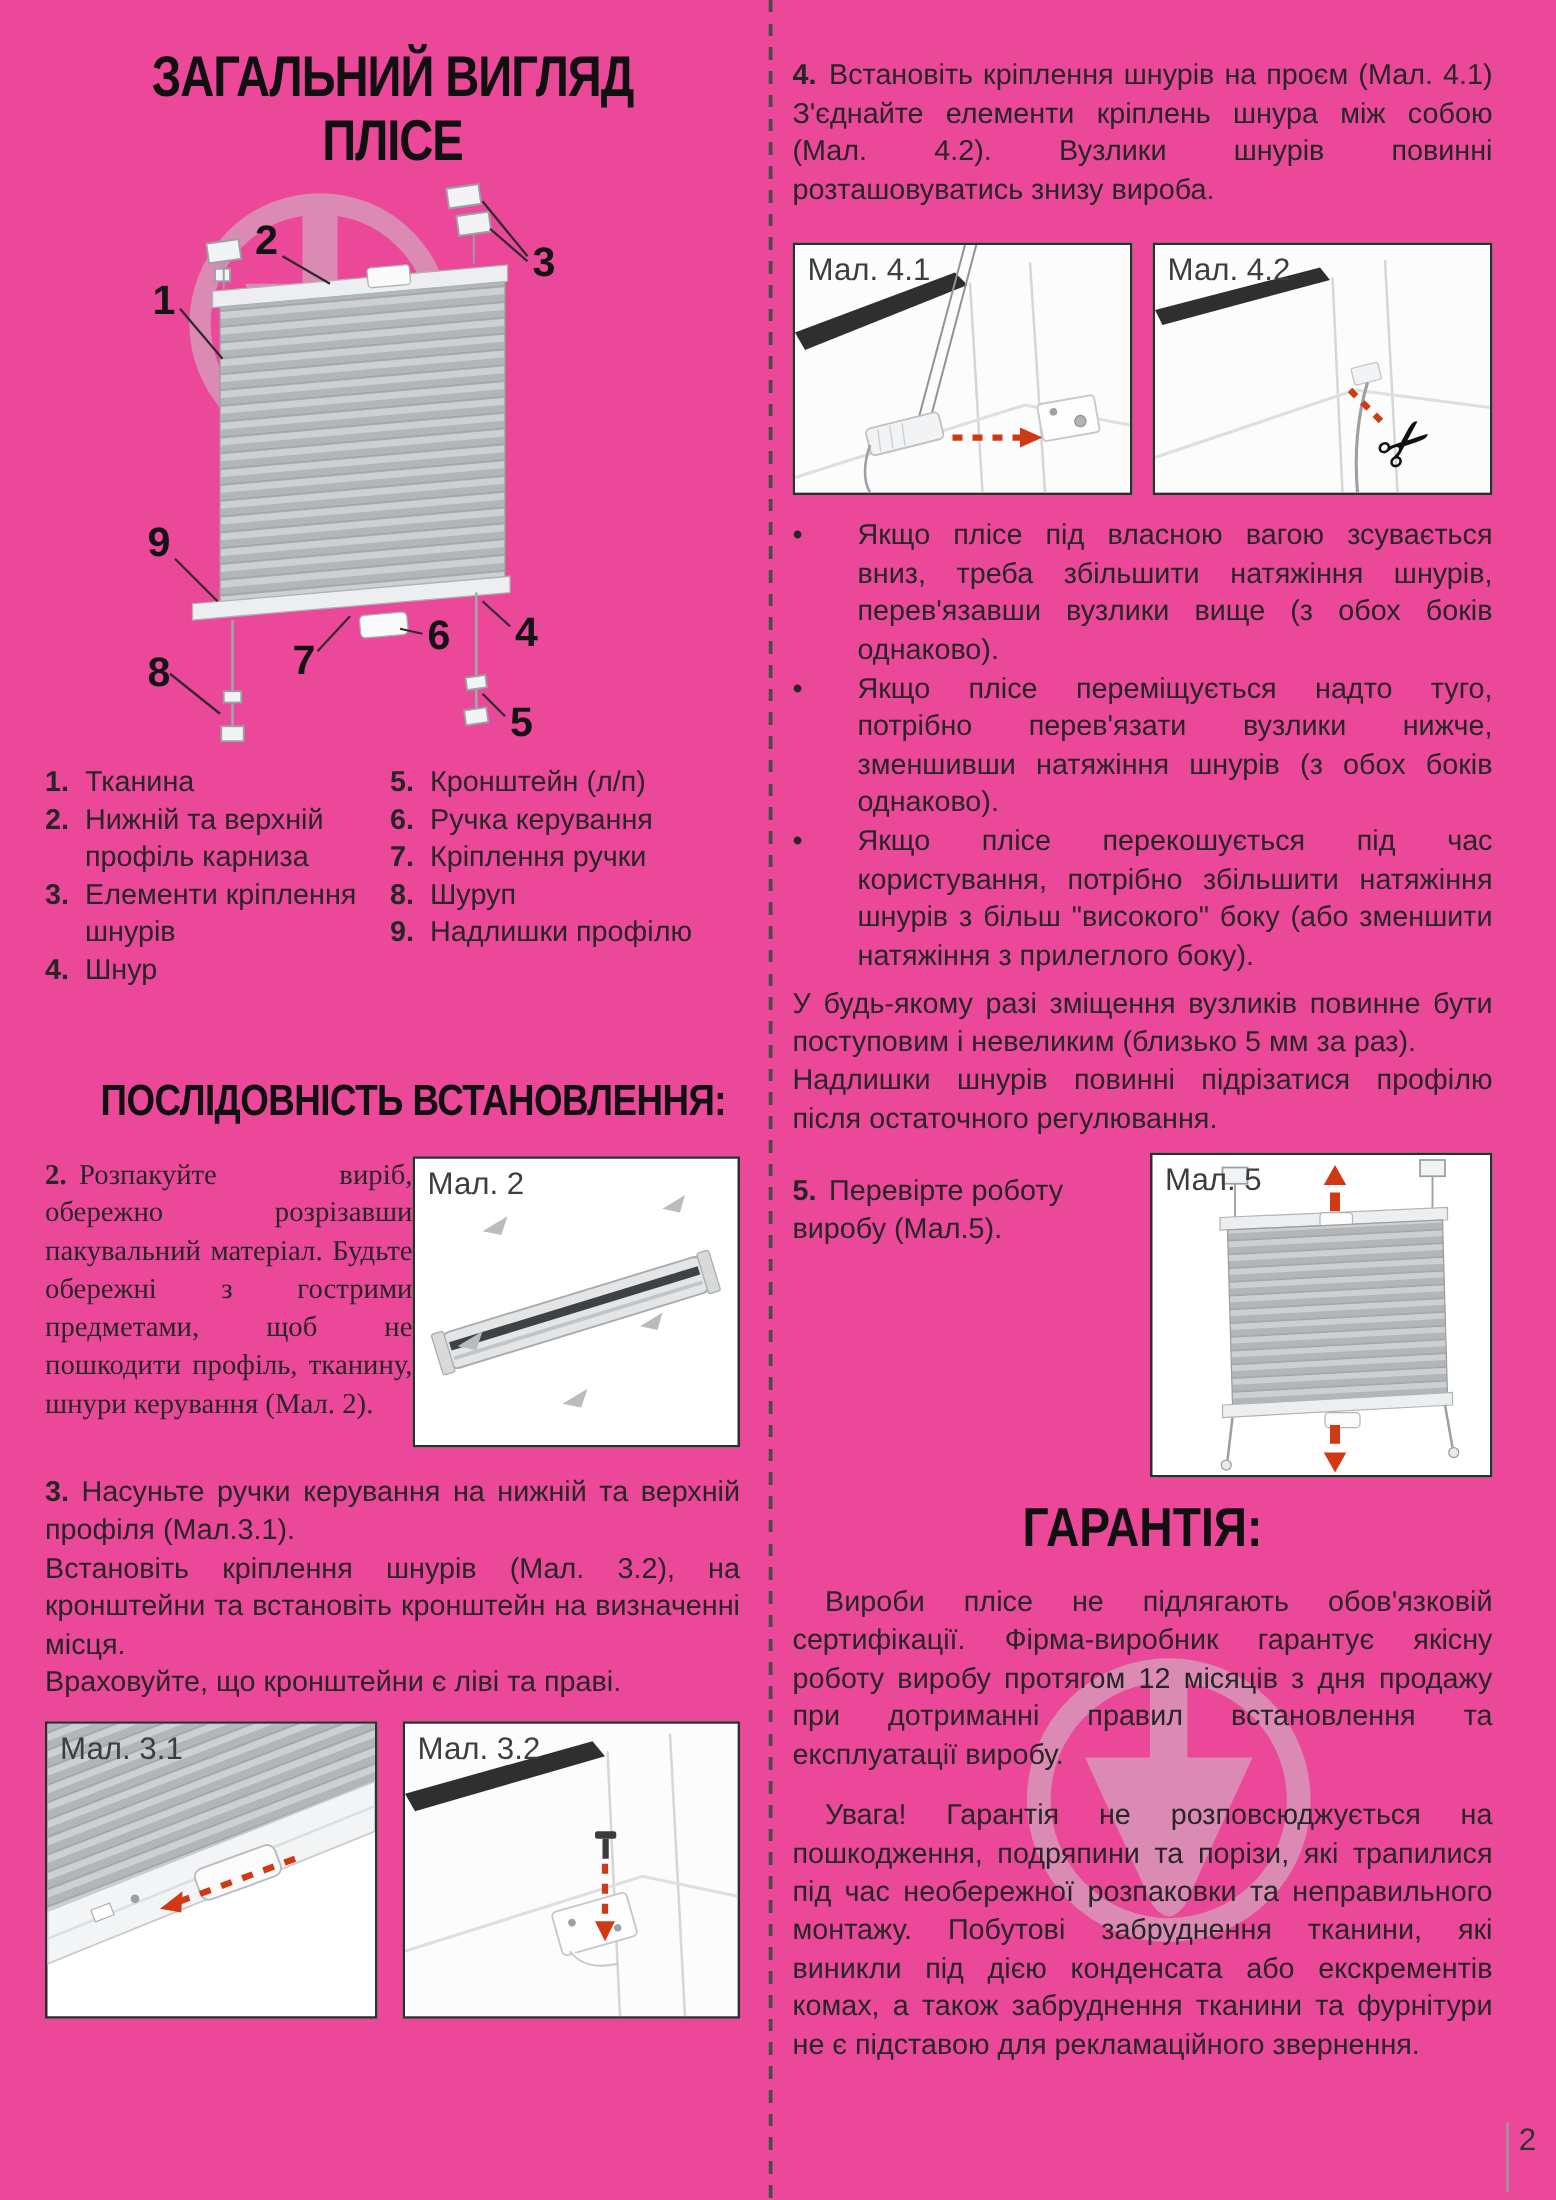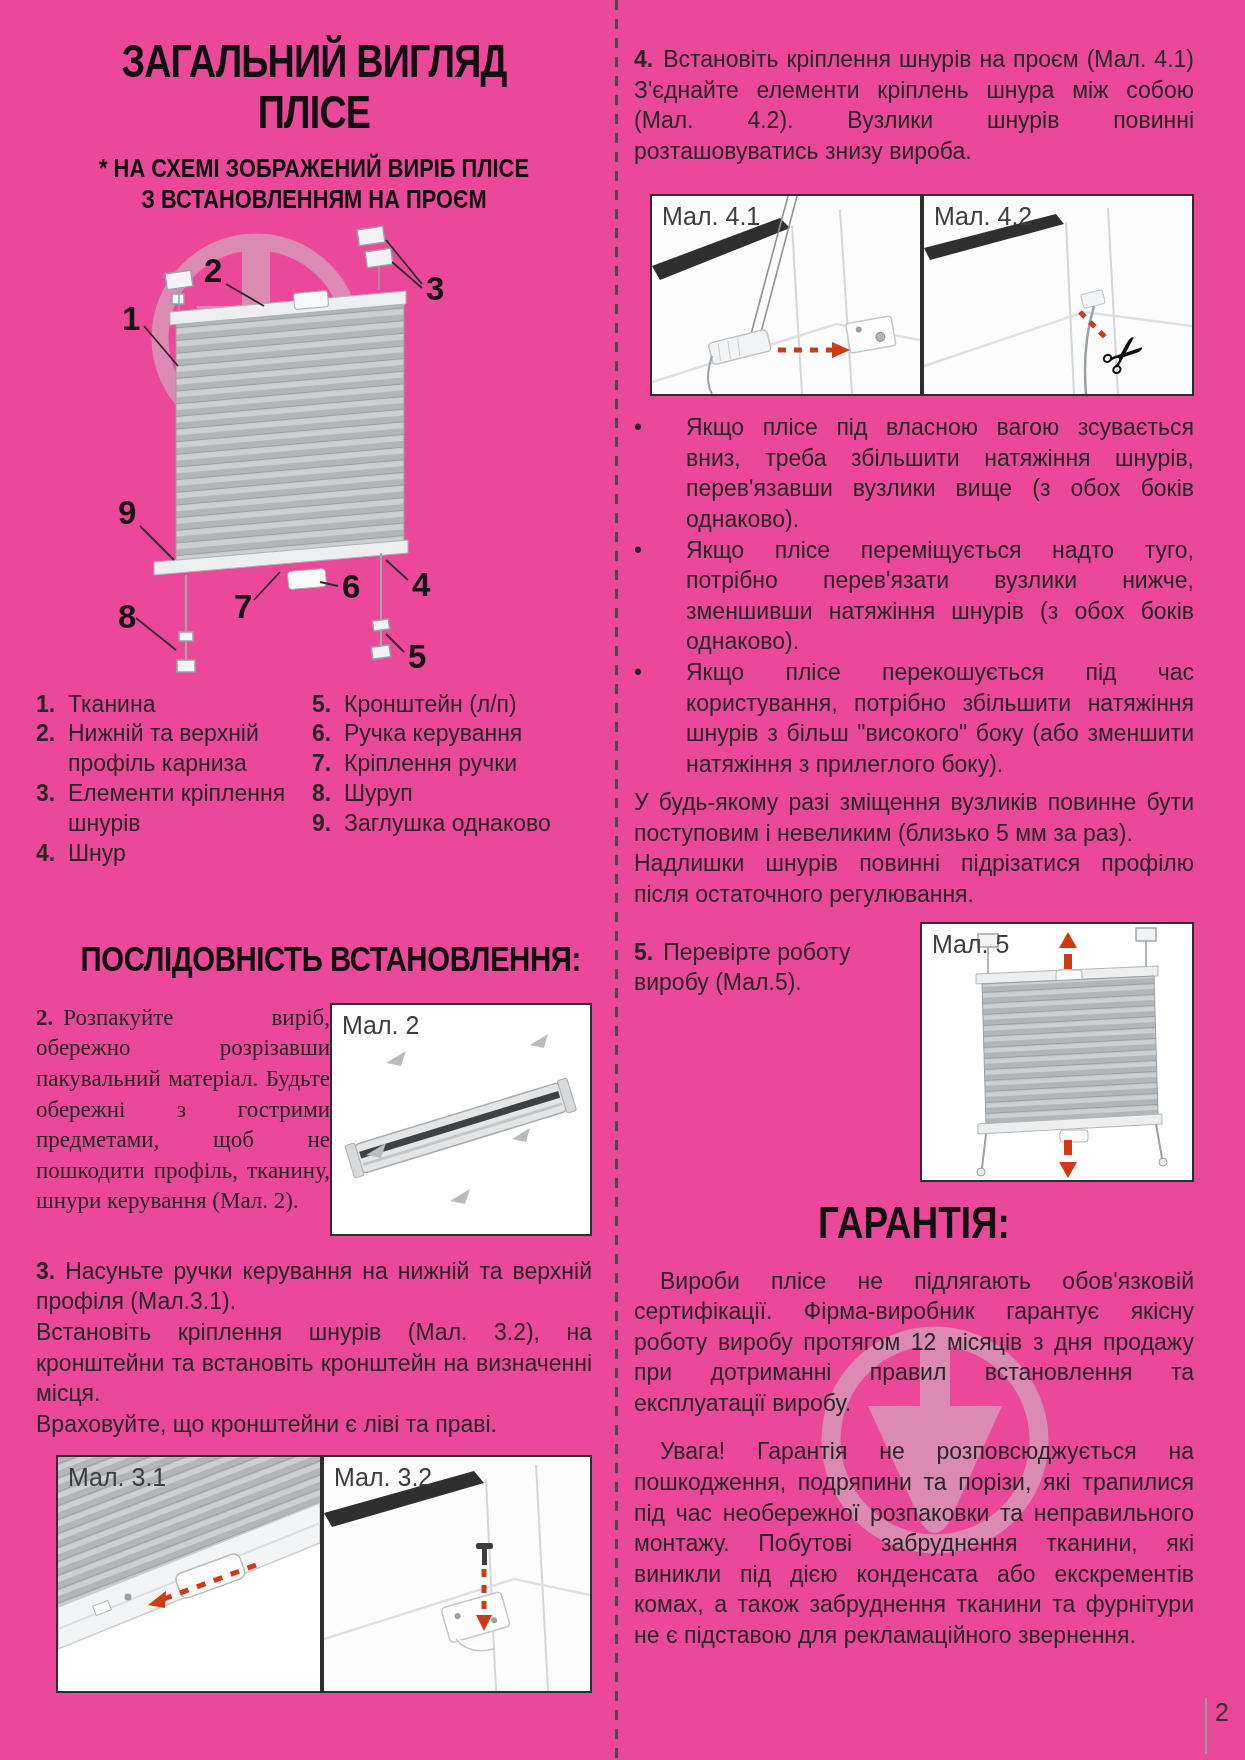--- a/index.html
+++ b/index.html
@@ -28,21 +28,21 @@
   .legend{display:flex;margin-top:0;}
   .legend-col1{width:268px;}
   .legend-col2{width:280px;margin-left:8px;}
   .li{display:flex;font-size:23px;line-height:1.3;color:#262626;}
   .li .lnum{flex:none;width:32px;font-weight:bold;}
   .figbox{position:relative;margin:0;border:2px solid #2e2e2e;background:#fff;box-sizing:border-box;}
   .figlabel{position:absolute;left:10px;top:6px;font-size:25px;color:#3d3d3d;z-index:3;}
   .step2-row{display:flex;margin-top:24px;}
   .step2-text{flex:1;font-family:Liberation Serif, serif;}
   .step3{margin-top:20px;}
-  .figs-row{display:flex;margin-top:16px;justify-content:flex-end;}
+  .figs-row{display:flex;margin-top:16px;justify-content:space-between;}
   .bullets{margin-top:16px;}
   .bullet{display:flex;}
   .bullet .dot{flex:none;width:52px;font-size:23px;line-height:1.33;}
   .bullet .btxt{flex:1;}
   .notes{margin-top:8px;}
   .step5-row{display:flex;margin-top:12px;}
   .step5-text{flex:1;padding-right:0;margin-top:15px;}
   .warranty-p{margin-top:18px;text-indent:26px;}
   .watermark{position:absolute;z-index:0;}
   .pagenum{position:absolute;right:16px;bottom:6px;display:flex;align-items:flex-start;z-index:3;}
@@ -61,24 +61,20 @@
       <circle cx="125" cy="130" r="104" fill="none" stroke="#c9cbcd" stroke-width="19"></circle>
       <rect x="110" y="28" width="30" height="78"></rect>
       <path d="M58 96 L192 96 L138 214 Q125 232 112 214 Z"></path>
     </g>
   </svg>
 
   <div class="col col-left">
 
     <h1 class="big-title">ЗАГАЛЬНИЙ ВИГЛЯД ПЛІСЕ</h1>
 
-    <div class="subtitle">
-      <div class="sub-line">* НА СХЕМІ ЗОБРАЖЕНИЙ ВИРІБ ПЛІСЕ</div>
-      <div class="sub-line">З ВСТАНОВЛЕННЯМ НА ПРОЄМ</div>
-    </div>
 
     <div class="diagram-wrap">
       <svg width="560" height="470" viewBox="0 0 560 470">
         <defs>
           <pattern id="pleats" width="12" height="12.6" patternUnits="userSpaceOnUse" patternTransform="rotate(-5)">
             <rect width="12" height="12.6" fill="#ccd0d2"></rect>
             <rect width="12" height="5.6" fill="#b2b6b9"></rect>
             <rect y="5.6" width="12" height="1.3" fill="#9aa0a3"></rect>
           </pattern>
         </defs>
@@ -174,21 +170,21 @@
         <div class="li">
             <span class="lnum">7.</span>
             <span class="ltxt">Кріплення ручки</span>
           </div>
         <div class="li">
             <span class="lnum">8.</span>
             <span class="ltxt">Шуруп</span>
           </div>
         <div class="li">
             <span class="lnum">9.</span>
-            <span class="ltxt">Заглушка однаково</span>
+            <span class="ltxt">Надлишки профілю</span>
           </div>
       </div>
     </div>
 
     <h3 class="section-title">ПОСЛІДОВНІСТЬ ВСТАНОВЛЕННЯ:</h3>
 
     <div class="step2-row">
       <p class="step2-text body-text just">
         <b class="stepnum">2.</b><span>Розпакуйте виріб, обережно розрізавши пакувальний матеріал. Будьте обережні з гострими предметами, щоб не пошкодити профіль, тканину, шнури керування (Мал. 2).</span>
       </p>

